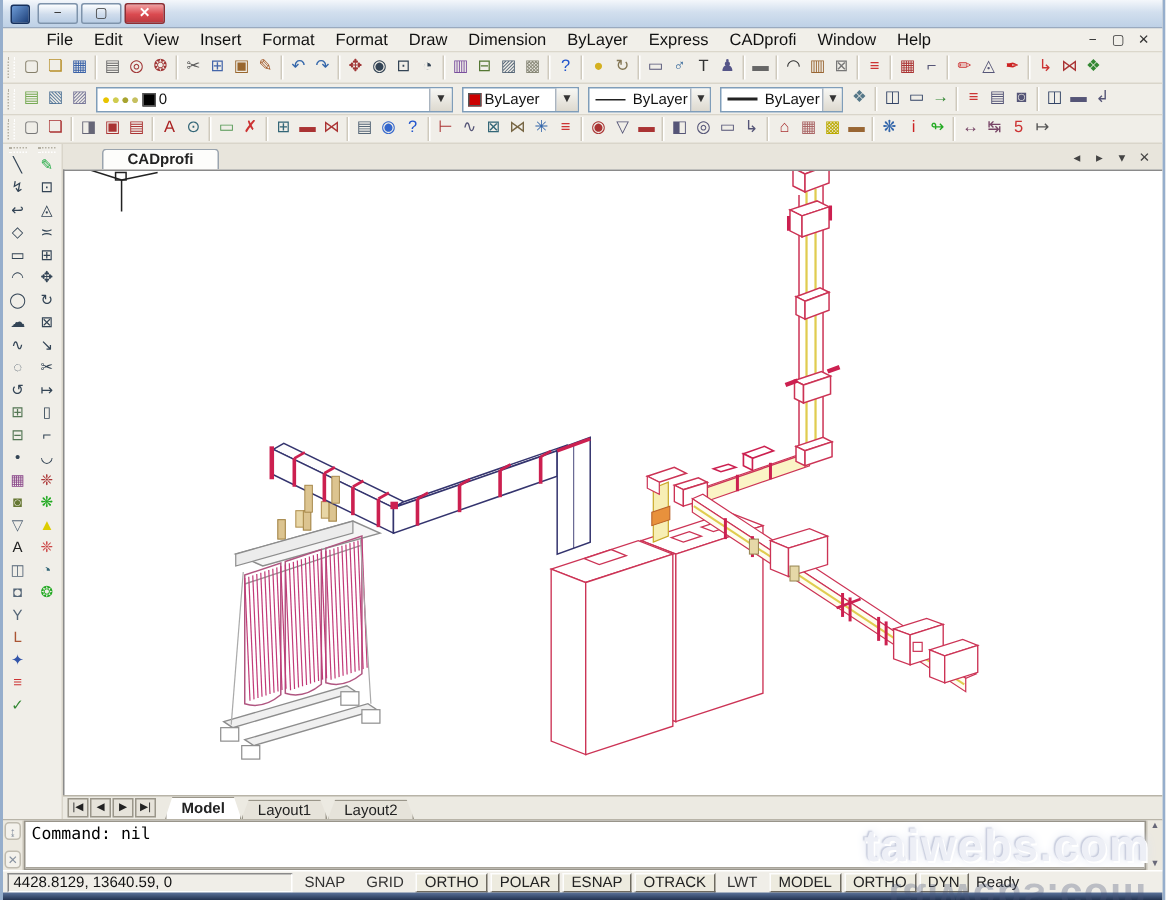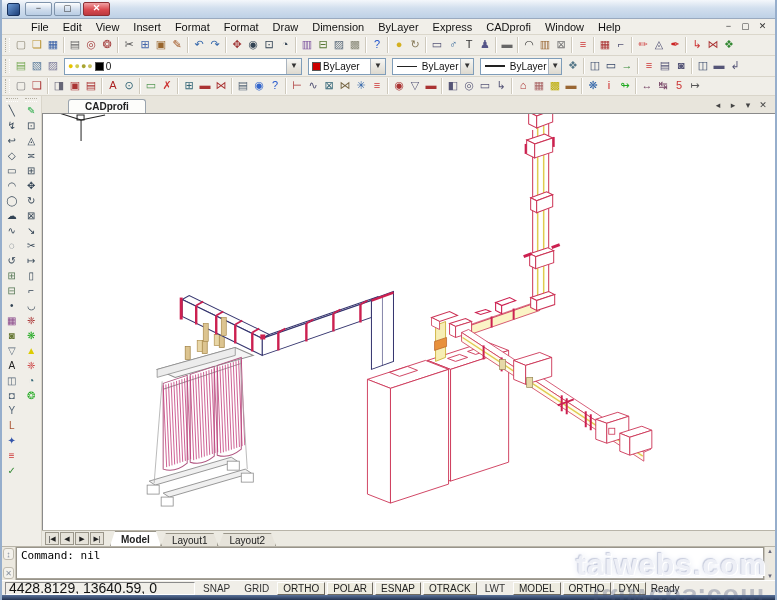--- a/index.html
+++ b/index.html
@@ -45,21 +45,21 @@
 .ltab.active{background:#fff;font-weight:bold;height:15px;line-height:14px}
 .cmd{height:34px;flex:0 0 34px;background:#f0eee8;border-top:1px solid #b8b4a8;display:flex;position:relative}
 .cmdgutter{width:14px;flex:0 0 14px;display:flex;flex-direction:column;justify-content:space-between;padding:1px;background:#ece9e0;border-right:1px solid #c8c4b8}
 .cgbtn{width:11px;height:12px;font-size:8px;line-height:11px;text-align:center;color:#8892a0;background:#f4f2ec;border:1px solid #c0bcb0;border-radius:3px}
 .cmdlines{flex:1;display:flex;flex-direction:column;background:#fff;border:1px solid #98948a;min-width:0}
 .cline{flex:1;font-family:"DejaVu Sans Mono",monospace;font-size:11px;padding:1px 4px;color:#000;white-space:pre;overflow:hidden}
 .cline.hist{border-bottom:1px solid #a8a49a}
 .cmdscroll{width:11px;flex:0 0 11px;background:#ece9e0;border-left:1px solid #c8c4b8;display:flex;flex-direction:column;justify-content:space-between;font-size:6px;text-align:center;color:#667;line-height:8px}
 .watermark{position:absolute;right:8px;top:1px;font-size:30px;font-weight:bold;letter-spacing:1px;color:#edeff6;text-shadow:1px 1px 0 #ffffff,-1px -1px 1px #c6cbdc,0 0 7px #dde2ef;pointer-events:none;z-index:5;font-family:"Liberation Sans",sans-serif}
 .statusbar{height:15px;flex:0 0 15px;background:#f0eee8;border-top:1px solid #fff;display:flex;align-items:center;font-size:10px;padding:0 3px;gap:2px}
-.coords{width:190px;flex:0 0 190px;height:13px;border:1px solid;border-color:#8a8a8a #fff #fff #8a8a8a;font-size:14px;line-height:11px;padding:0 3px;color:#111;background:#f0eee8;white-space:nowrap;overflow:hidden}
+.coords{width:190px;flex:0 0 190px;height:13px;border:1px solid;border-color:#8a8a8a #fff #fff #8a8a8a;font-size:10px;line-height:11px;padding:0 3px;color:#111;background:#f0eee8;white-space:nowrap;overflow:hidden}
 .sbtn{height:13px;padding:0 5px;line-height:12px;color:#222;white-space:nowrap}
 .sbtn.on{border:1px solid;border-color:#fdfdfd #6e6a60 #6e6a60 #fdfdfd;background:#edebdf}
 .sbtn.off{border:1px solid transparent;color:#333}
 .ready{margin-left:3px;color:#222}
 .framebottom{height:5px;flex:0 0 5px;background:linear-gradient(#5a729a,#233350)}
 .wmreflect{position:absolute;right:10px;bottom:-13px;font-size:27px;font-weight:bold;color:rgba(75,88,120,.32);transform:scaleY(-1);pointer-events:none;z-index:6;letter-spacing:1px}
 </style>
 </head>
 <body>
 

